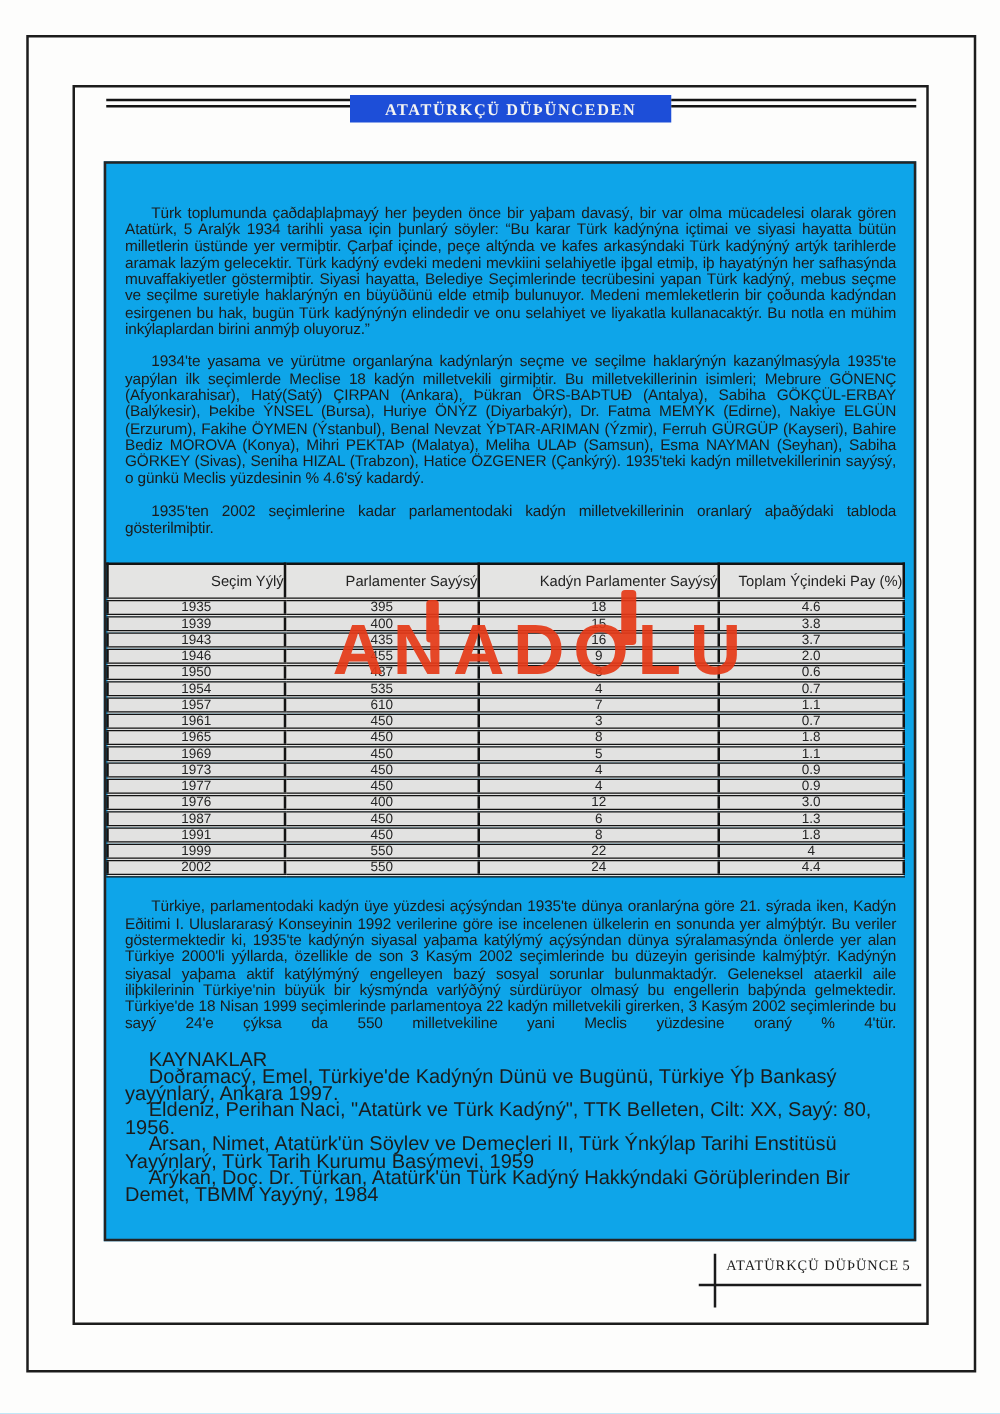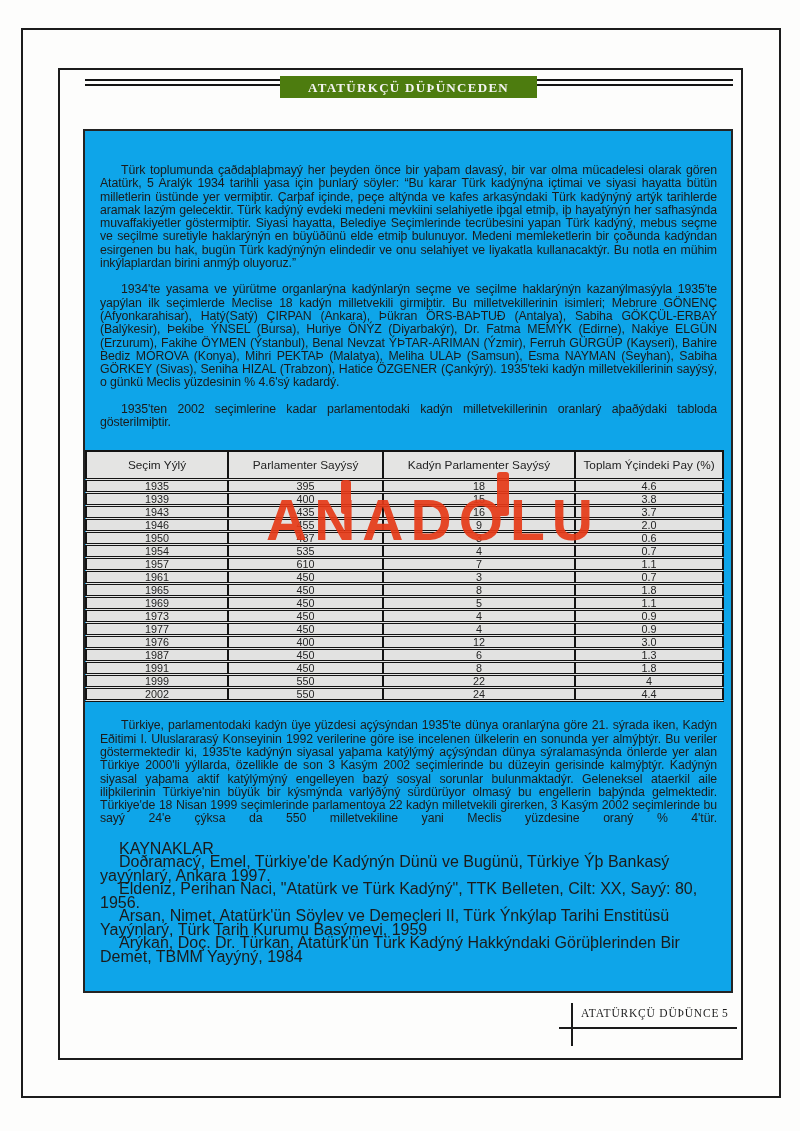--- a/index.html
+++ b/index.html
@@ -10,39 +10,39 @@
   }
   .abs{position:absolute;}
   
   .outer-frame{left:21px;top:28px;width:760px;height:1070px;border:2.5px solid #1c1c1c;box-sizing:border-box;}
   .frame2{left:58px;top:68px;width:685px;height:992px;border:2px solid #1c1c1c;box-sizing:border-box;}
   
   .hrule{top:79px;height:3px;border-top:2px solid #141414;border-bottom:2px solid #141414;}
   .hrule.left{left:85px;width:195px;}
   .hrule.right{left:537px;width:196px;}
   .hbar{
-    left:280px;top:76px;width:257px;height:22px;background:#4d7c0f;
+    left:280px;top:76px;width:257px;height:22px;background:#1d4ed8;
     color:#f4f4f2;font-family:"Liberation Serif",serif;font-weight:bold;
     font-size:13px;letter-spacing:1.3px;text-align:center;line-height:23px;
   }
   
   .content-box{
     left:83px;top:129px;width:650px;height:864px;border:2px solid #242424;
     box-sizing:border-box;background:#0ea5e9;padding-top:33px;
   }
   .pbody{
     margin:0 14px 13px 15px;text-indent:21px;text-align:justify;
     font-size:12.3px;line-height:13.3px;letter-spacing:-0.1px;color:#1b1b1b;
   }
   .pbody.last-justify{text-align-last:justify;margin-top:17px;margin-bottom:0;}
   
   table.stats{border-collapse:collapse;margin:21px 0 0 0;width:629px;table-layout:fixed;}
   table.stats th{
     border:2px solid #131313;border-bottom:3px double #131313;background:#e4e4e3;
-    font-weight:normal;font-size:11.8px;height:26px;padding:0;text-align:center;color:#222;
+    font-weight:normal;font-size:11.8px;height:26px;padding:0;text-align:right;color:#222;
   }
   table.stats td{
     border-left:2px solid #131313;border-right:2px solid #131313;
     border-top:3px double #131313;border-bottom:3px double #131313;
     background:#e2e2e1;font-size:10.8px;height:10px;line-height:10px;
     padding:0;text-align:center;color:#242424;
   }
   .col0{width:140px;}.col1{width:153px;}.col2{width:190px;}.col3{width:146px;}
   
   .sources{margin-top:16px;}

